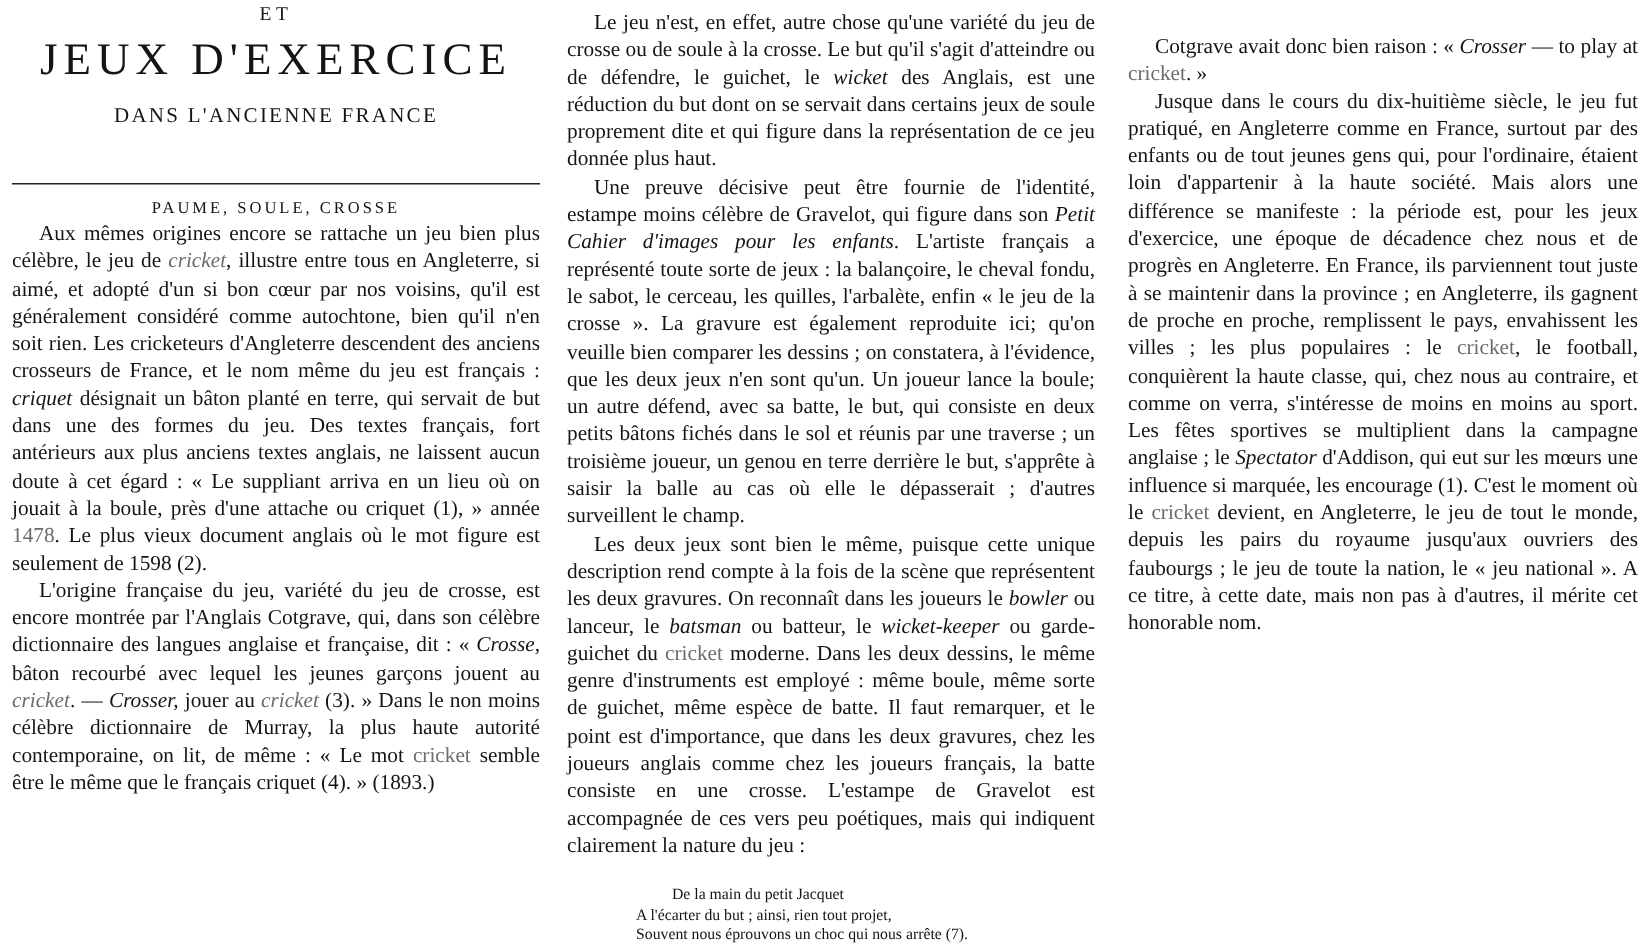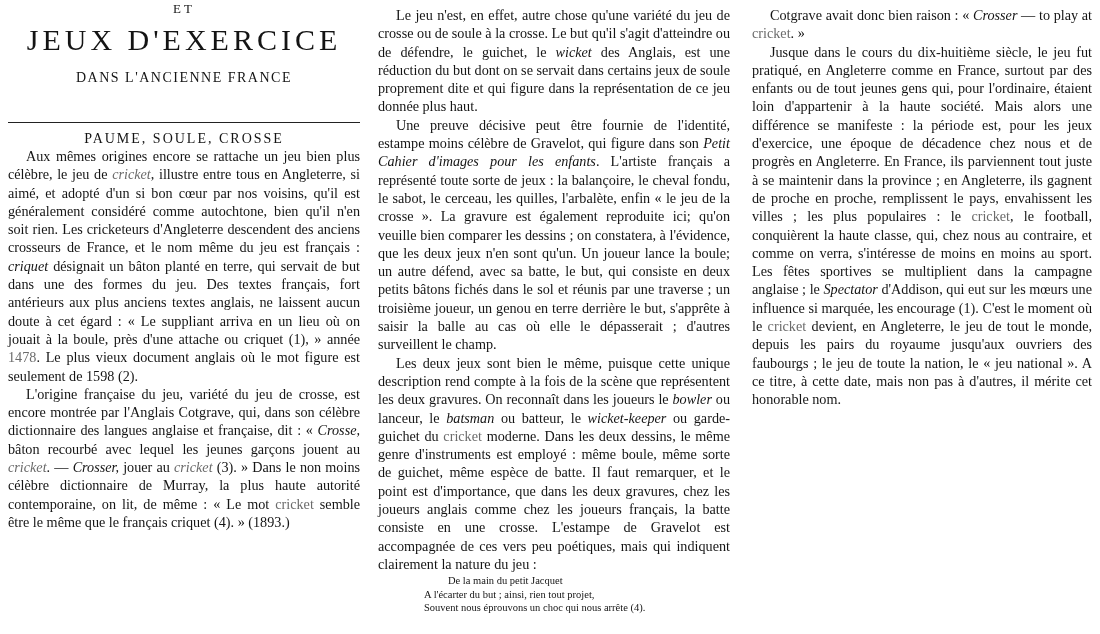--- a/index.html
+++ b/index.html
@@ -3,31 +3,31 @@
 <meta charset="utf-8">
 <style>
   html, body { margin: 0; padding: 0; background: #ffffff; }
   body { width: 1100px; height: 634px; overflow: hidden; position: relative;
          font-family: "Liberation Serif", "DejaVu Serif", serif; color: #141414; }
   .col { position: absolute; top: 0; font-size: 14.2px; line-height: 18.3px; text-align: justify; }
   .col p { margin: 0; }
   .indent { text-indent: 18px; }
   #col1 { left: 8px; width: 352px; }
   #col2 { left: 378px; width: 352px; top: 6px; }
-  #col3 { left: 752px; width: 340px; top: 6px; }
+  #col3 { left: 752px; width: 340px; top: 22px; }
   .title-block { text-align: center; }
   .t-main1 { font-size: 29px; letter-spacing: 1px; margin-top: 32px; line-height: 34px; }
   .t-et { font-size: 13px; letter-spacing: 3px; margin-top: 2px; line-height: 14px; }
   .t-main2 { font-size: 30px; letter-spacing: 4px; line-height: 40px; margin-top: 4px; }
   .t-sub { font-size: 14px; letter-spacing: 1.5px; margin-top: 8px; line-height: 20px; }
   .rule { border-top: 1.5px solid #222; margin: 34px 0 0 0; }
-  .section-title { text-align: center; font-size: 14px; letter-spacing: 2px; margin-top: 9px; line-height: 14px; margin-bottom: 1px; }
+  .section-title { text-align: center; font-size: 11px; letter-spacing: 2px; margin-top: 9px; line-height: 14px; margin-bottom: 1px; }
   .hl { color: #6b6b6b; }
   .it { font-style: italic; }
-  .verse { font-size: 10.5px; line-height: 13.5px; text-align: left; margin-left: 46px; margin-top: 1px; }
+  .verse { font-size: 10.5px; line-height: 13.5px; text-align: left; margin-left: 46px; margin-top: 17px; }
   .verse .v1 { padding-left: 24px; }
 </style>
 </head>
 <body>
 
 <div id="col1" class="col">
   <div class="title-block">
     <div class="t-et">ET</div>
     <div class="t-main2">JEUX D'EXERCICE</div>
     <div class="t-sub">DANS L'ANCIENNE FRANCE</div>
@@ -38,20 +38,20 @@
   <p class="indent"><span>L'origine française du jeu, variété du jeu de crosse, est encore montrée par l'Anglais Cotgrave, qui, dans son célèbre dictionnaire des langues anglaise et française, dit : « </span><span class="it">Crosse,</span><span> bâton recourbé avec lequel les jeunes garçons jouent au </span><span class="it hl">cricket</span><span>. — </span><span class="it">Crosser,</span><span> jouer au </span><span class="it hl">cricket</span><span> (3). » Dans le non moins célèbre dictionnaire de Murray, la plus haute autorité contemporaine, on lit, de même : « Le mot </span><span class="hl">cricket</span><span> semble être le même que le français criquet (4). » (1893.)</span></p>
 </div>
 
 <div id="col2" class="col">
   <p class="indent"><span>Le jeu n'est, en effet, autre chose qu'une variété du jeu de crosse ou de soule à la crosse. Le but qu'il s'agit d'atteindre ou de défendre, le guichet, le </span><span class="it">wicket</span><span> des Anglais, est une réduction du but dont on se servait dans certains jeux de soule proprement dite et qui figure dans la représentation de ce jeu donnée plus haut.</span></p>
   <p class="indent"><span>Une preuve décisive peut être fournie de l'identité, estampe moins célèbre de Gravelot, qui figure dans son </span><span class="it">Petit Cahier d'images pour les enfants</span><span>. L'artiste français a représenté toute sorte de jeux : la balançoire, le cheval fondu, le sabot, le cerceau, les quilles, l'arbalète, enfin « le jeu de la crosse ». La gravure est également reproduite ici; qu'on veuille bien comparer les dessins ; on constatera, à l'évidence, que les deux jeux n'en sont qu'un. Un joueur lance la boule; un autre défend, avec sa batte, le but, qui consiste en deux petits bâtons fichés dans le sol et réunis par une traverse ; un troisième joueur, un genou en terre derrière le but, s'apprête à saisir la balle au cas où elle le dépasserait ; d'autres surveillent le champ.</span></p>
   <p class="indent"><span>Les deux jeux sont bien le même, puisque cette unique description rend compte à la fois de la scène que représentent les deux gravures. On reconnaît dans les joueurs le </span><span class="it">bowler</span><span> ou lanceur, le </span><span class="it">batsman</span><span> ou batteur, le </span><span class="it">wicket-keeper</span><span> ou garde-guichet du </span><span class="hl">cricket</span><span> moderne. Dans les deux dessins, le même genre d'instruments est employé : même boule, même sorte de guichet, même espèce de batte. Il faut remarquer, et le point est d'importance, que dans les deux gravures, chez les joueurs anglais comme chez les joueurs français, la batte consiste en une crosse. L'estampe de Gravelot est accompagnée de ces vers peu poétiques, mais qui indiquent clairement la nature du jeu :</span></p>
   <div class="verse">
     <div class="v1">De la main du petit Jacquet</div>
     <div>A l'écarter du but ; ainsi, rien tout projet,</div>
-    <div>Souvent nous éprouvons un choc qui nous arrête (4).</div>
+    <div>Souvent nous éprouvons un choc qui nous arrête (7).</div>
   </div>
 </div>
 
 <div id="col3" class="col">
   <p class="indent"><span>Cotgrave avait donc bien raison : « </span><span class="it">Crosser</span><span> — to play at </span><span class="hl">cricket</span><span>. »</span></p>
   <p class="indent"><span>Jusque dans le cours du dix-huitième siècle, le jeu fut pratiqué, en Angleterre comme en France, surtout par des enfants ou de tout jeunes gens qui, pour l'ordinaire, étaient loin d'appartenir à la haute société. Mais alors une différence se manifeste : la période est, pour les jeux d'exercice, une époque de décadence chez nous et de progrès en Angleterre. En France, ils parviennent tout juste à se maintenir dans la province ; en Angleterre, ils gagnent de proche en proche, remplissent le pays, envahissent les villes ; les plus populaires : le </span><span class="hl">cricket</span><span>, le football, conquièrent la haute classe, qui, chez nous au contraire, et comme on verra, s'intéresse de moins en moins au sport. Les fêtes sportives se multiplient dans la campagne anglaise ; le </span><span class="it">Spectator</span><span> d'Addison, qui eut sur les mœurs une influence si marquée, les encourage (1). C'est le moment où le </span><span class="hl">cricket</span><span> devient, en Angleterre, le jeu de tout le monde, depuis les pairs du royaume jusqu'aux ouvriers des faubourgs ; le jeu de toute la nation, le « jeu national ». A ce titre, à cette date, mais non pas à d'autres, il mérite cet honorable nom.</span></p>
 </div>
 
 </body></html>

